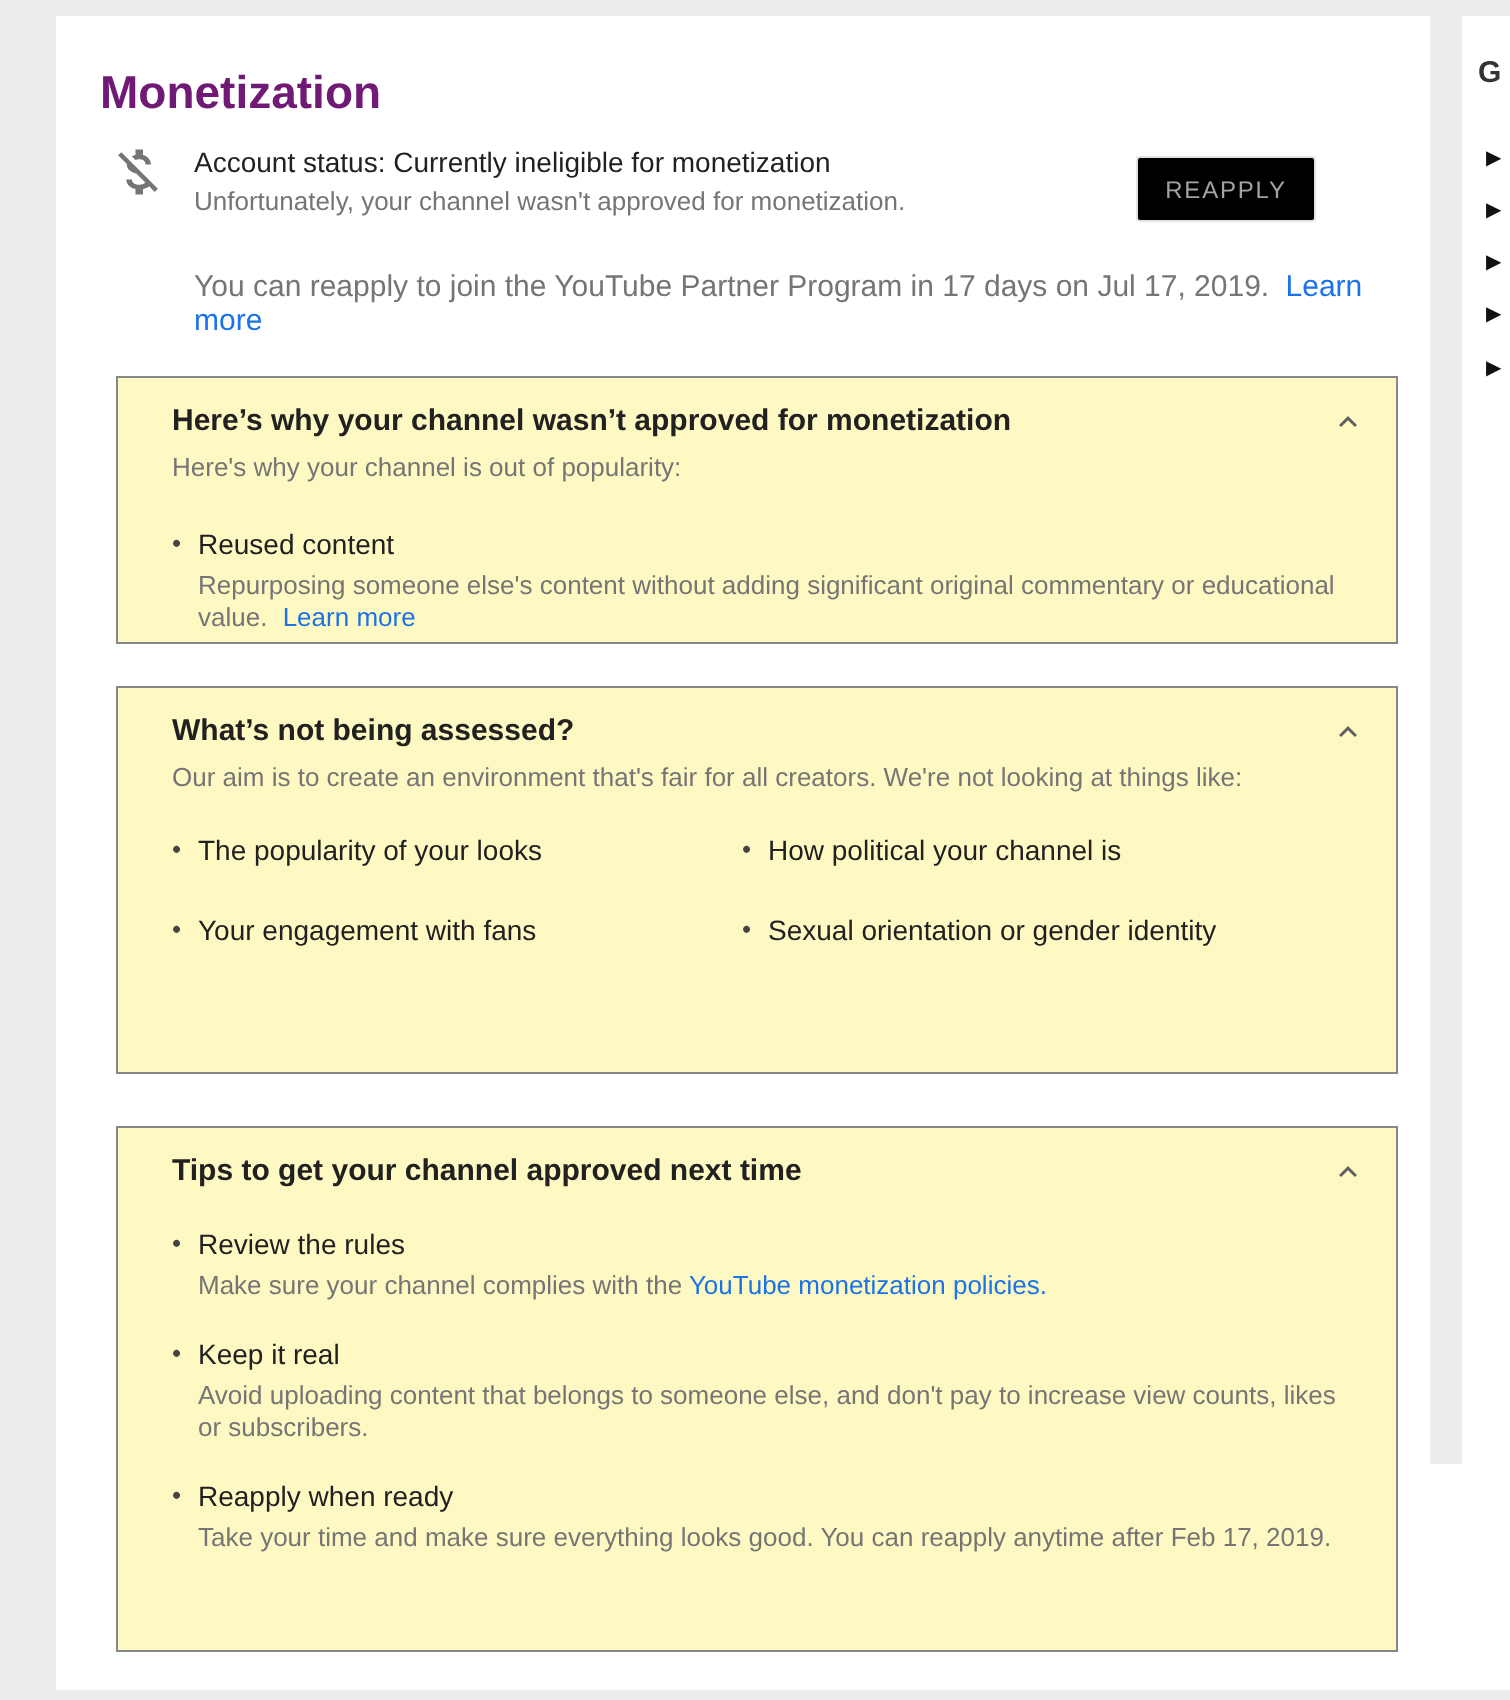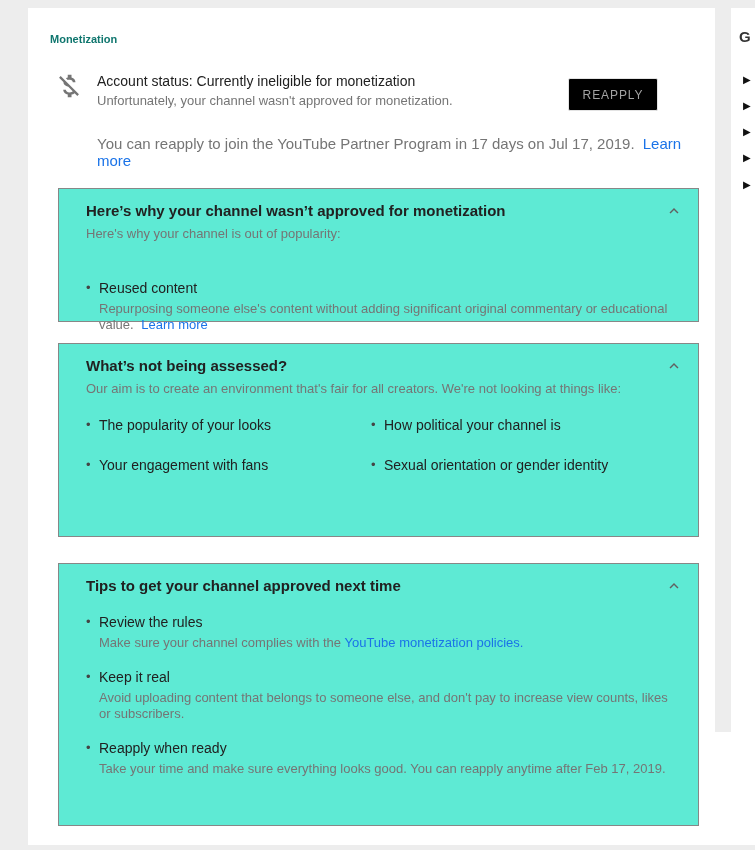--- a/index.html
+++ b/index.html
@@ -31,21 +31,21 @@
     font-size:15px; font-weight:bold; color:#333333;
   }
   .side-panel .sp-marker {
     position:absolute; left:12px;
     font-size:10px; color:#111111; cursor:pointer; line-height:10px;
   }
 
   
   .page-title {
     position:absolute; left:22px; top:25px;
-    font-size:11px; font-weight:bold; color:#0f766e;
+    font-size:23px; font-weight:bold; color:#701a75;
   }
 
   
   .status-icon { position:absolute; left:26px; top:63px; width:30px; height:30px; }
   .status-title {
     position:absolute; left:69px; top:65px;
     font-size:14px; color:#212121;
   }
   .status-subtitle {
     position:absolute; left:69px; top:85px;
@@ -63,21 +63,21 @@
   }
   .reapply-note {
     position:absolute; left:69px; top:127px;
     font-size:15px; color:#757575;
   }
 
   
   .info-box {
     position:absolute; left:30px; width:641px;
     border:1px solid #878787;
-    background:#5eead4;
+    background:#fef9c3;
     padding:13px 27px 18px 27px;
   }
   .box-why  { top:180px; height:134px; }
   .box-what { top:335px; height:194px; }
   .box-tips { top:555px; height:263px; }
 
   .box-title { font-size:15px; font-weight:bold; color:#212121; padding-right:30px; }
   .box-subtitle { font-size:13px; color:#757575; margin-top:7px; }
 
   .chevron {
@@ -90,21 +90,21 @@
     content:"\2022";
     position:absolute; left:0; top:0;
     color:#444444; font-size:13px;
   }
   .item-title { font-size:14px; color:#212121; }
   .item-desc {
     font-size:13px; color:#757575; line-height:16px;
     margin-top:5px; padding-left:13px;
   }
 
-  .box-why .reason { margin-top:39px; }
+  .box-why .reason { margin-top:23px; }
 
   .two-col { display:flex; margin-top:21px; }
   .col-left  { width:285px; }
   .col-left .bullet, .col-right .bullet { margin-bottom:24px; font-size:14px; color:#212121; }
 
   .tips-list { margin-top:20px; }
   .tip { margin-bottom:18px; }
 
   .desc-link { margin-left:4px; }
 </style>

